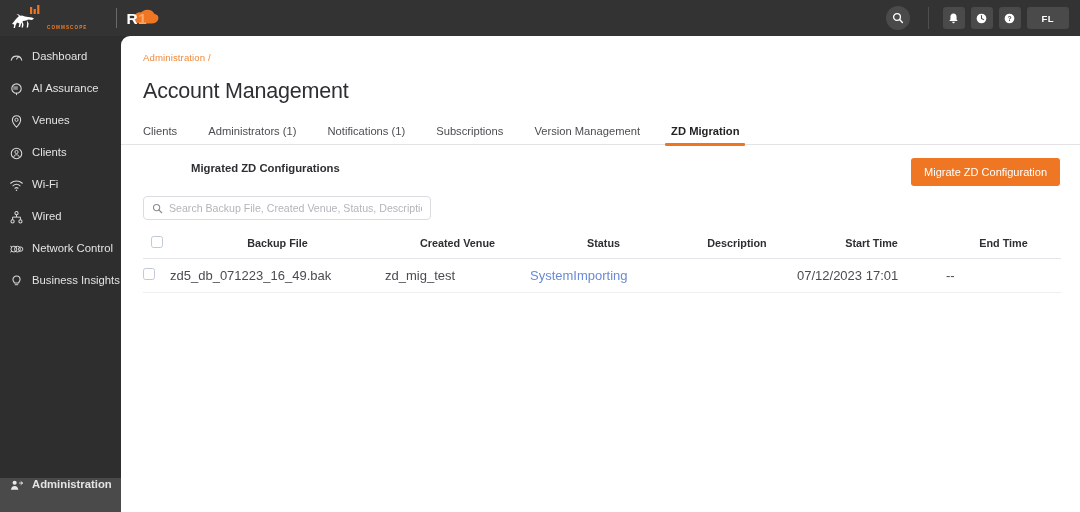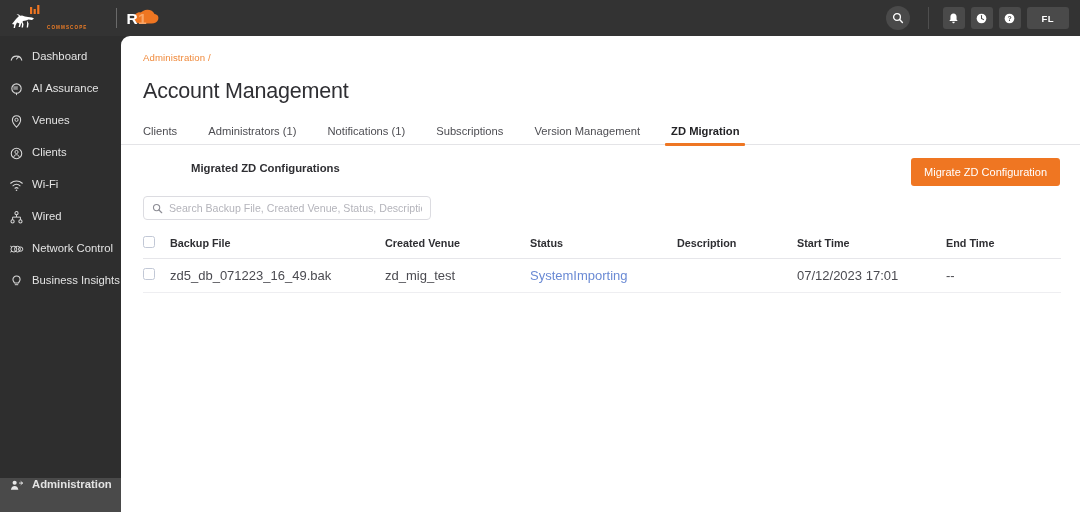--- a/index.html
+++ b/index.html
@@ -165,21 +165,21 @@
     border: none; outline: none; flex: 1;
     font-size: 10.6px; color: #5c5c63;
     font-family: "Liberation Sans", sans-serif;
     background: transparent;
   }
   .search-input::placeholder { color: #b4b4bb; }
 
   
   .tbl { width: 918px; margin-top: 16px; border-collapse: collapse; }
   .tbl th {
-    text-align: left;
+    text-align: center;
     font-size: 10.8px; font-weight: bold; color: #2f2f33;
     padding: 0 0 8px 0;
     border-bottom: 1px solid #e6e6ea;
     white-space: nowrap;
   }
   .tbl td {
     font-size: 13px; color: #4b4b51;
     padding: 9px 0 9px 0;
     border-bottom: 1px solid #eeeef1;
     white-space: nowrap;

